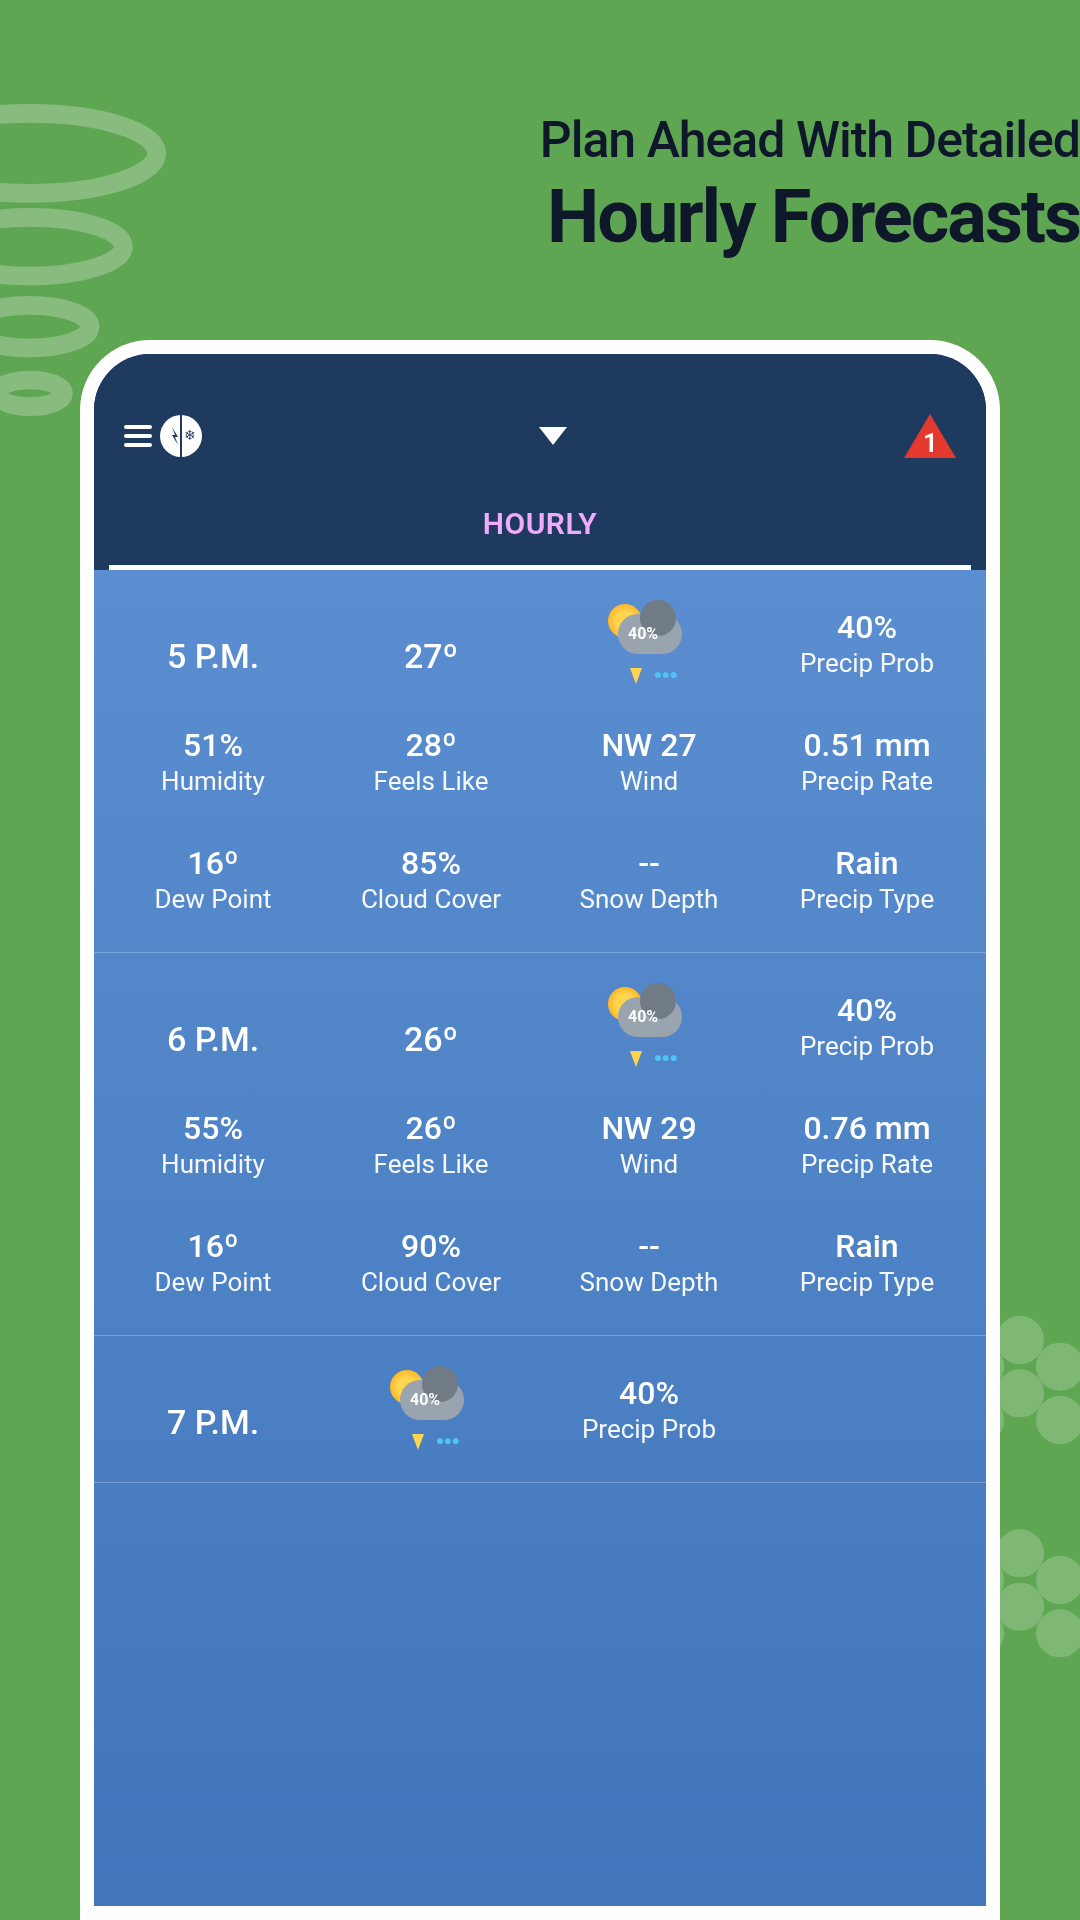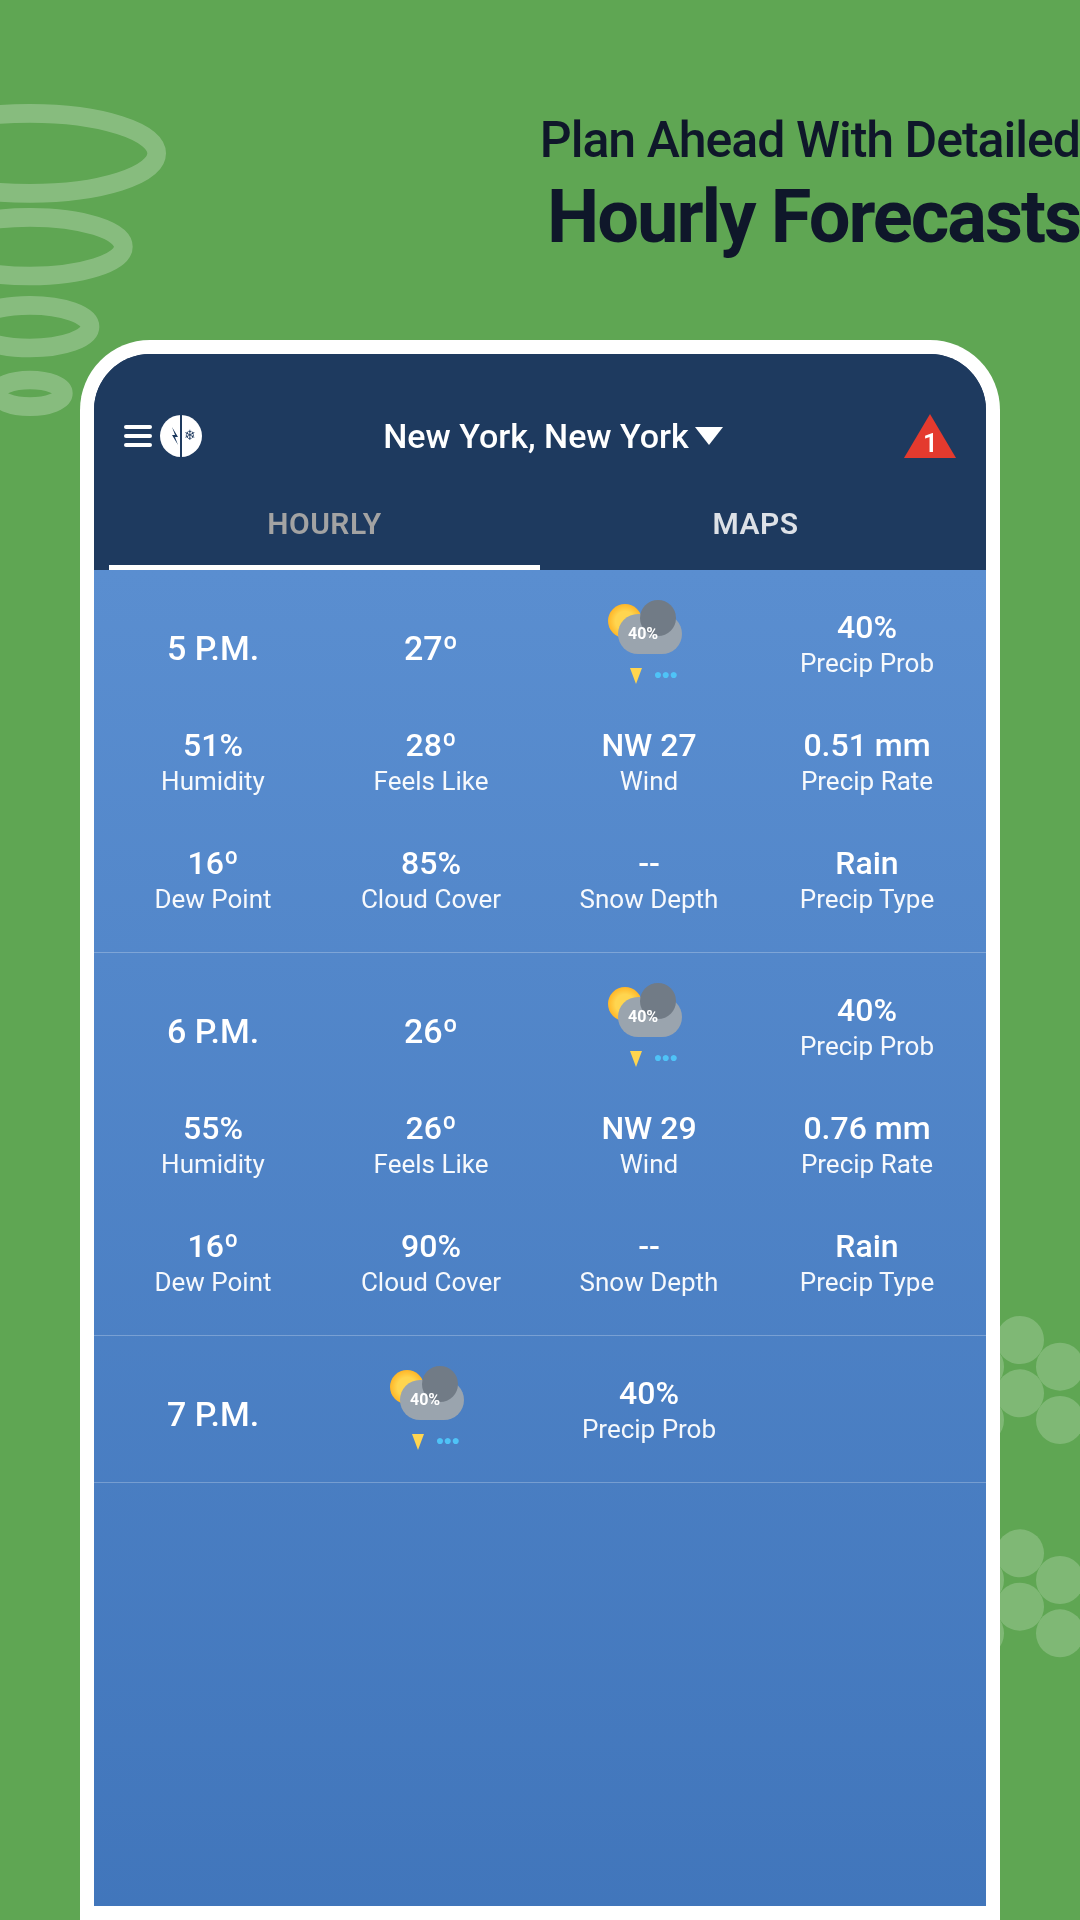--- a/index.html
+++ b/index.html
@@ -145,21 +145,21 @@
   font-weight: 600;
   letter-spacing: 0.5px;
 }
 .tab {
   flex: 1;
   text-align: center;
   padding-bottom: 24px;
   border-bottom: 5px solid transparent;
 }
 .tab.active {
-  color: #a3a3a3;
+  color: #f0abfc;
   border-bottom-color: #fff;
 }
 
 
 .forecast-scroll {
   background: linear-gradient(180deg, #5a8ed0 0%, #3d72b8 100%);
   height: 100%;
 }
 .forecast-row {
   border-bottom: 1px solid rgba(255,255,255,0.25);
@@ -178,21 +178,21 @@
   white-space: nowrap;
 }
 .data-cell .label {
   font-size: 26px;
   font-weight: 400;
   margin-top: 2px;
   opacity: 0.95;
 }
 .data-cell.nolabel .value {
   font-size: 34px;
-  margin-top: 20px;
+  margin-top: 28px;
   text-align: center;
 }
 
 
 .wx-icon {
   position: relative;
   width: 90px;
   height: 70px;
   margin: 0 auto;
 }
@@ -304,31 +304,29 @@
             <span></span>
         </div>
         <div class="bug-logo">
           <svg width="30" height="30" viewBox="0 0 30 30">
               <path d="M6 6 L9 14 L6 14 L12 24 L9 16 L12 16 Z" fill="#1e3a5f"></path>
               <text x="18" y="19" font-size="14" fill="#1e3a5f">❄</text>
             </svg>
         </div>
       </div>
       <div class="location">
-        <span>New York, New York</span>
         <span class="triangle-down"></span>
       </div>
       <div class="alert-badge">
         <span>1</span>
       </div>
     </div>
 
     <div class="tabs">
       <div class="tab active">HOURLY</div>
-      <div class="tab">MAPS</div>
     </div>
 
     <div class="forecast-scroll">
 
       <div class="forecast-row">
         <div class="forecast-grid">
           <div class="data-cell nolabel">
               <div class="value">5 P.M.</div>
             </div>
           <div class="data-cell nolabel">

